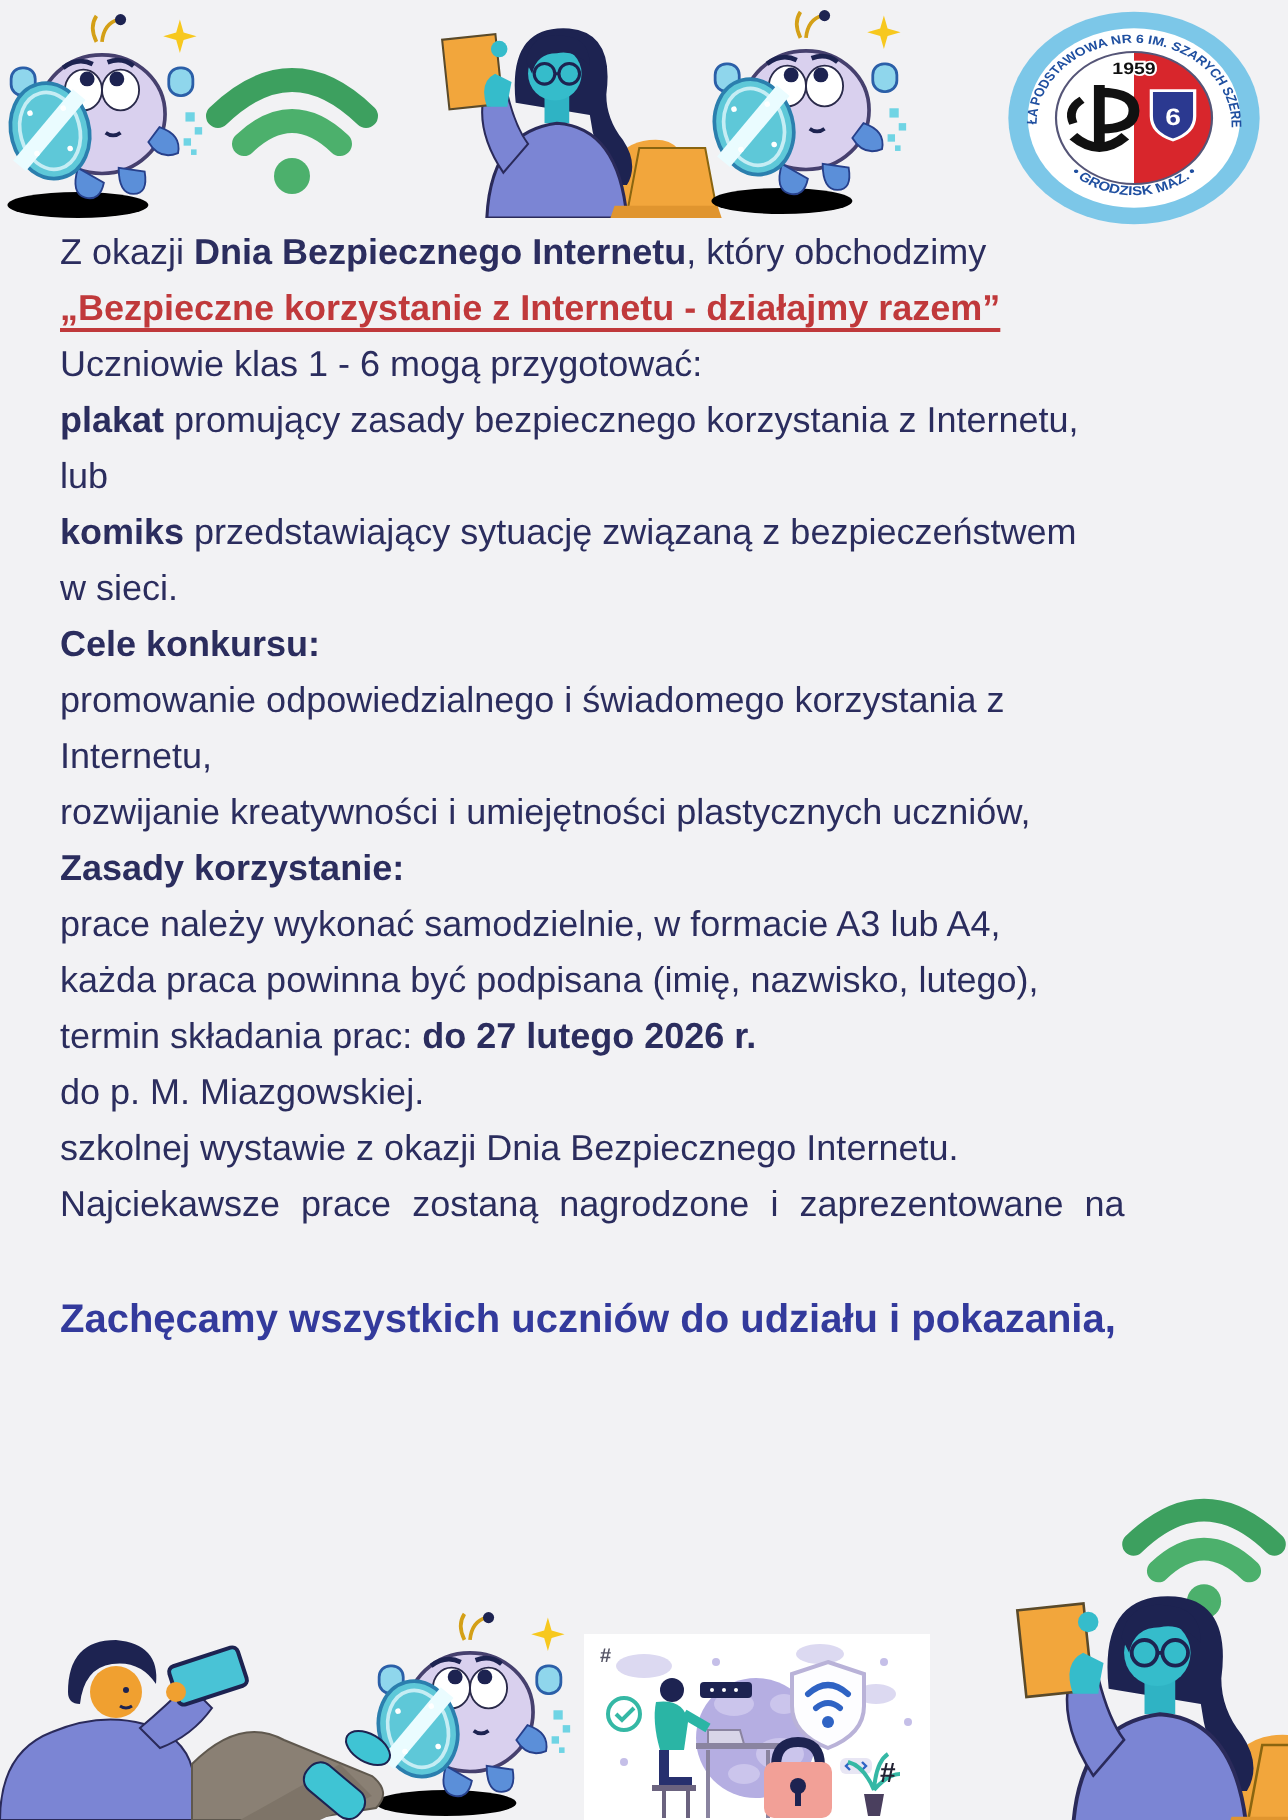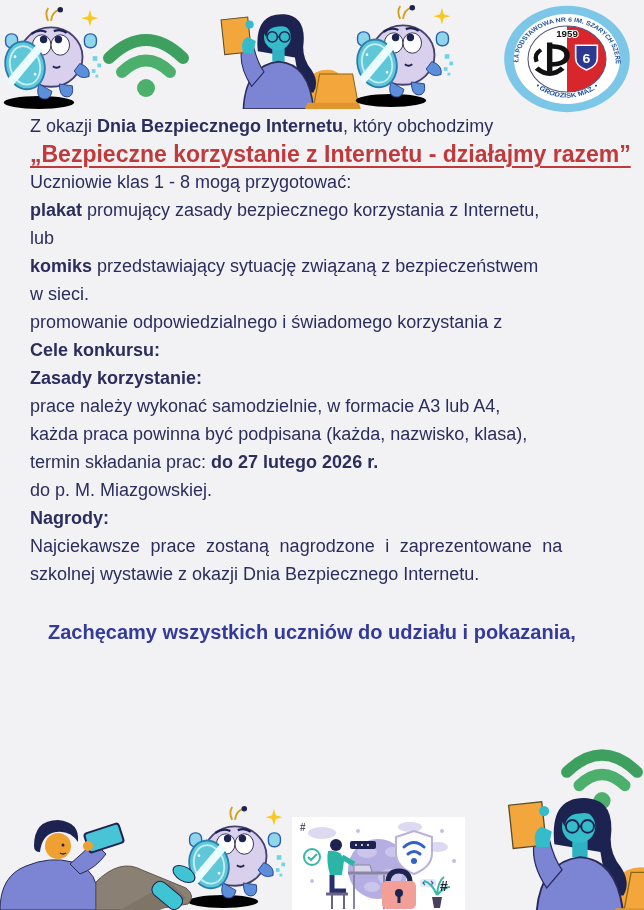--- a/index.html
+++ b/index.html
@@ -9,23 +9,23 @@
   }
   .ill{position:absolute;display:block;}
   #robot1{left:0px;top:5px;width:102px;height:106px;}
   #wifi1{left:100px;top:20px;width:92px;height:82px;}
   #woman1{left:198px;top:6px;width:165px;height:103px;}
   #robot2{left:352px;top:3px;width:102px;height:106px;}
   #logo{left:502px;top:4px;width:130px;height:110px;}
   #textblock{position:absolute;left:30px;top:112px;width:586px;}
   .line{height:28px;line-height:28px;font-size:18px;color:#2b2d5e;white-space:pre;}
   .line .b{font-weight:bold;}
-  .line.red{color:#c0393b;font-size:23px;text-decoration:underline;
+  .line.red{color:#c0393b;font-size:18px;text-decoration:underline;
             text-decoration-thickness:2px;text-underline-offset:4px;}
-  .line.blue{color:#333a9c;font-size:20px;margin-left:18px;}
+  .line.blue{color:#333a9c;font-size:20px;}
   .line.wide{word-spacing:5.5px;}
   .line.gap{height:30px;}
   #wifi2{left:558px;top:736px;width:88px;height:78px;}
   #woman2{left:480px;top:788px;width:205px;height:128px;}
   #boy{left:0px;top:812px;width:200px;height:98px;}
   #robot3{left:184px;top:804px;width:102px;height:106px;}
   #card{left:292px;top:817px;width:173px;height:93px;background:#ffffff;}
 </style>
 </head>
 <body>
@@ -134,35 +134,36 @@
 
     <g>
       <path d="M68 45 H88 V59 Q88 68 78 72 Q68 68 68 59 Z" fill="#2b3990" stroke="#ffffff" stroke-width="1.5"></path>
       <text x="78" y="64" font-size="13" font-weight="bold" fill="#ffffff" text-anchor="middle">6</text>
     </g>
   </svg>
 
   <div id="textblock">
       <div class="line"><span>Z okazji </span><span class="b">Dnia Bezpiecznego Internetu</span><span>, który obchodzimy</span></div>
       <div class="line red"><span class="b">„Bezpieczne korzystanie z Internetu - działajmy razem”</span></div>
-      <div class="line"><span>Uczniowie klas 1 - 8 mogą przygotować:</span></div>
+      <div class="line"><span>Uczniowie klas 1 - 6 mogą przygotować:</span></div>
       <div class="line"><span class="b">plakat</span><span> promujący zasady bezpiecznego korzystania z Internetu,</span></div>
       <div class="line"><span>lub</span></div>
       <div class="line"><span class="b">komiks</span><span> przedstawiający sytuację związaną z bezpieczeństwem</span></div>
       <div class="line"><span>w sieci.</span></div>
+      <div class="line"><span class="b">Cele konkursu:</span></div>
       <div class="line"><span>promowanie odpowiedzialnego i świadomego korzystania z</span></div>
-      <div class="line"><span class="b">Cele konkursu:</span></div>
+      <div class="line"><span>Internetu,</span></div>
+      <div class="line"><span>rozwijanie kreatywności i umiejętności plastycznych uczniów,</span></div>
       <div class="line"><span class="b">Zasady korzystanie:</span></div>
       <div class="line"><span>prace należy wykonać samodzielnie, w formacie A3 lub A4,</span></div>
-      <div class="line"><span>każda praca powinna być podpisana (każda, nazwisko, klasa),</span></div>
+      <div class="line"><span>każda praca powinna być podpisana (imię, nazwisko, lutego),</span></div>
       <div class="line"><span>termin składania prac: </span><span class="b">do 27 lutego 2026 r.</span></div>
       <div class="line"><span>do p. M. Miazgowskiej.</span></div>
-      <div class="line"><span class="b">Nagrody:</span></div>
+      <div class="line"><span>szkolnej wystawie z okazji Dnia Bezpiecznego Internetu.</span></div>
       <div class="line wide"><span>Najciekawsze prace zostaną nagrodzone i zaprezentowane na</span></div>
-      <div class="line"><span>szkolnej wystawie z okazji Dnia Bezpiecznego Internetu.</span></div>
       <div class="line gap"></div>
       <div class="line blue"><span class="b">Zachęcamy wszystkich uczniów do udziału i pokazania,</span></div>
     </div>
 
   <svg class="ill" id="wifi2" viewBox="0 0 90 82">
       <use href="#sym-wifi"></use>
     </svg>
   <svg class="ill" id="woman2" viewBox="0 0 160 100">
       <use href="#sym-woman"></use>
     </svg>

